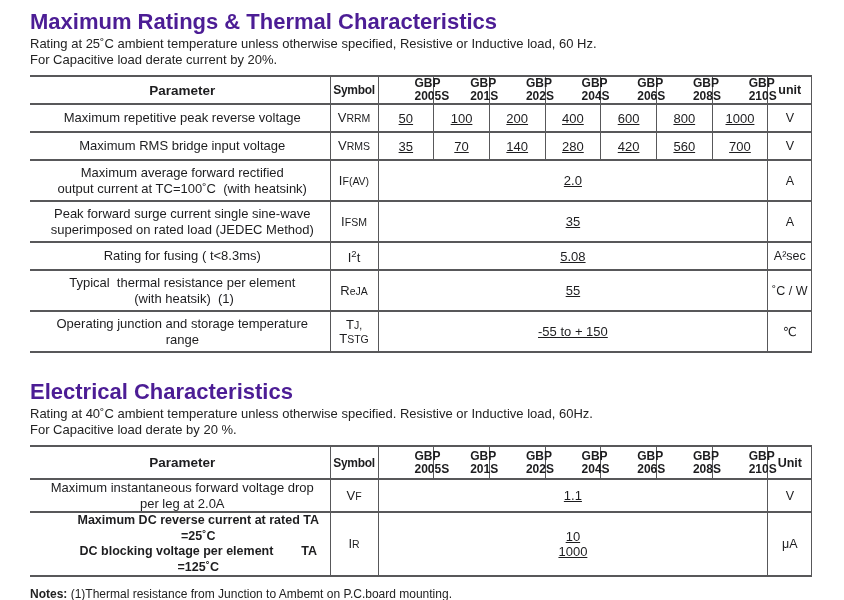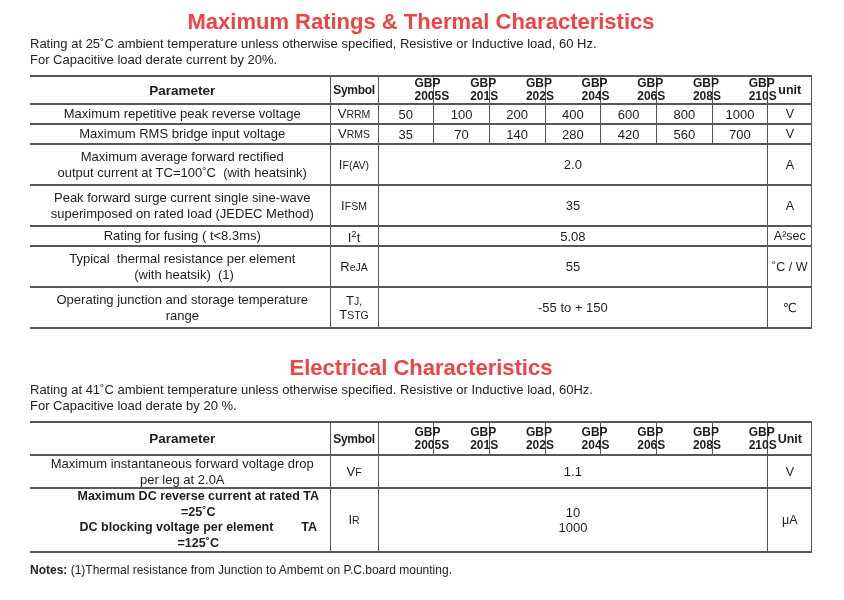--- a/index.html
+++ b/index.html
@@ -1,19 +1,19 @@
 <!DOCTYPE html>
 <html><head>
 <meta charset="utf-8">
 <style>
   html,body{margin:0;padding:0;}
   body{width:844px;height:600px;background:#ffffff;color:#1d1d1f;
        font-family:"Liberation Sans","DejaVu Sans",sans-serif;}
   .page{padding:9px 0 0 30px;width:782px;}
-  .section-title{font-size:22px;font-weight:bold;margin:0 0 1px 0;color:#ef4444;text-align:center;}
+  .section-title{font-size:22px;font-weight:bold;margin:0 0 1px 0;color:#4c1d95;}
   .sub{font-size:13px;line-height:16px;margin:0;color:#232323;}
   table.tbl{border-collapse:collapse;table-layout:fixed;width:782px;margin-top:7px;}
   col.c-param{width:300px}
   col.c-symbol{width:48px}
   col.c-part{width:55.7px}
   col.c-unit{width:44px}
   .tbl th,.tbl td{border-top:2px solid #58585a;padding:0;font-weight:normal;vertical-align:middle;}
   .tbl tbody tr:last-child th,.tbl tbody tr:last-child td{border-bottom:2px solid #58585a;}
   .tbl th.symbol,.tbl td.symbol,.tbl th.part,.tbl td.val,.tbl th.unit,.tbl td.unit{border-left:1px solid #58585a;}
   .tbl th.unit,.tbl td.unit{border-right:1px solid #58585a;margin-left:16px;}
@@ -22,26 +22,26 @@
   .tbl th.symbol{font-weight:bold;font-size:12px;text-align:center;letter-spacing:-0.3px;}
   .tbl th.part{font-weight:bold;font-size:12px;text-align:center;padding-left:36px;}
   .tbl th.unit{font-weight:bold;font-size:12.5px;text-align:center;}
   .hline{line-height:13px;}
   .pline{font-size:13px;line-height:15.5px;}
   td.symbol{text-align:center;font-size:13px;}
   .sym-main{font-size:13px;}
   .sym-small{font-size:10.5px;}
   .sym-sup{font-size:9.5px;vertical-align:super;}
   .sline{line-height:14px;}
-  td.val{text-align:center;font-size:13px;}
+  td.val{text-align:center;font-size:13px;text-decoration:underline;}
   td.val div{line-height:15px;}
   td.unit{text-align:center;font-size:12.5px;}
   tr.bold .pline{font-weight:bold;font-size:12.5px;padding-left:32px;}
   #t0 tr.hdr{height:27px}
-  #t0 tr.lines-1{height:20px}
+  #t0 tr.lines-1{height:28px}
   #t0 tr.lines-2{height:41px}
   #t1 tr.hdr{height:33px}
   #t1 tr.lines-2{height:24px}
   .section-electrical{margin-top:26px;}
   .notes{font-size:12px;margin:10px 0 0 0;color:#232323;}
   .notes .notes-label{font-weight:bold;}
 </style>
 </head>
 <body>
 
@@ -196,21 +196,21 @@
               <div>-55 to + 150</div>
             </td>
             <td class="unit">℃</td>
           </tr>
         </tbody>
       </table>
   </section>
 
   <section class="section-electrical">
     <h1 class="section-title">Electrical Characteristics</h1>
-    <p class="sub">Rating at 41˚C ambient temperature unless otherwise specified. Resistive or Inductive load, 60Hz.</p>
+    <p class="sub">Rating at 40˚C ambient temperature unless otherwise specified. Resistive or Inductive load, 60Hz.</p>
     <p class="sub">For Capacitive load derate by 20 %.</p>
     <table class="tbl" id="t1">
         <colgroup>
           <col class="c-param">
           <col class="c-symbol">
           <col class="c-part">
           <col class="c-part">
           <col class="c-part">
           <col class="c-part">
           <col class="c-part">

